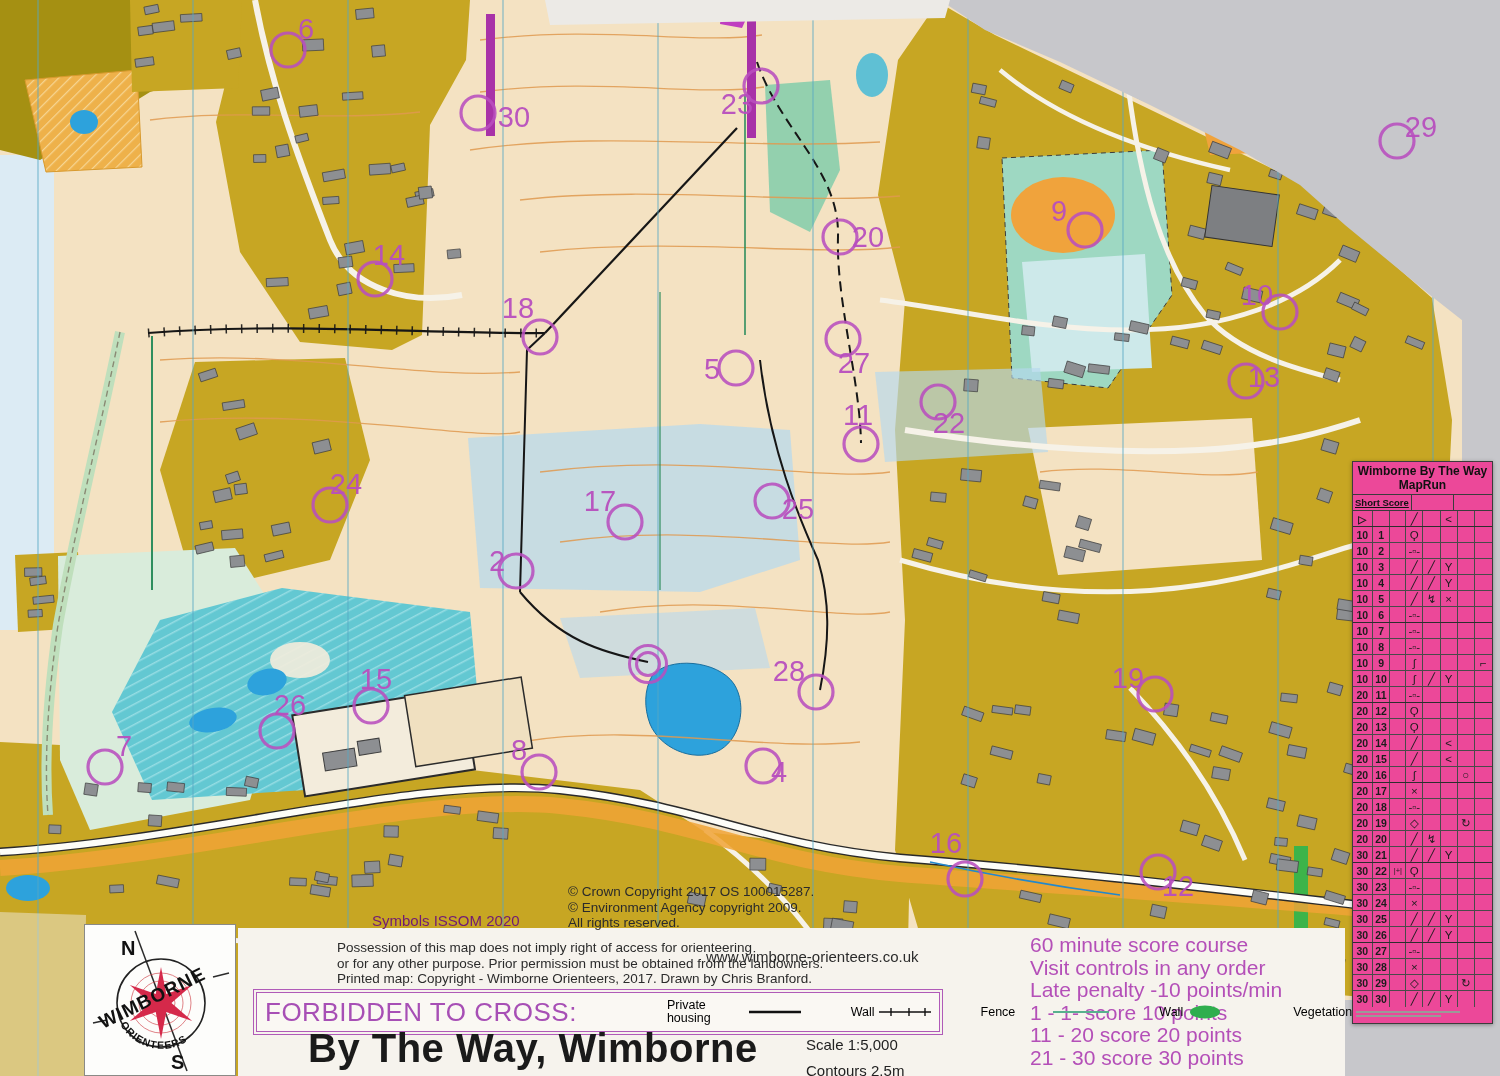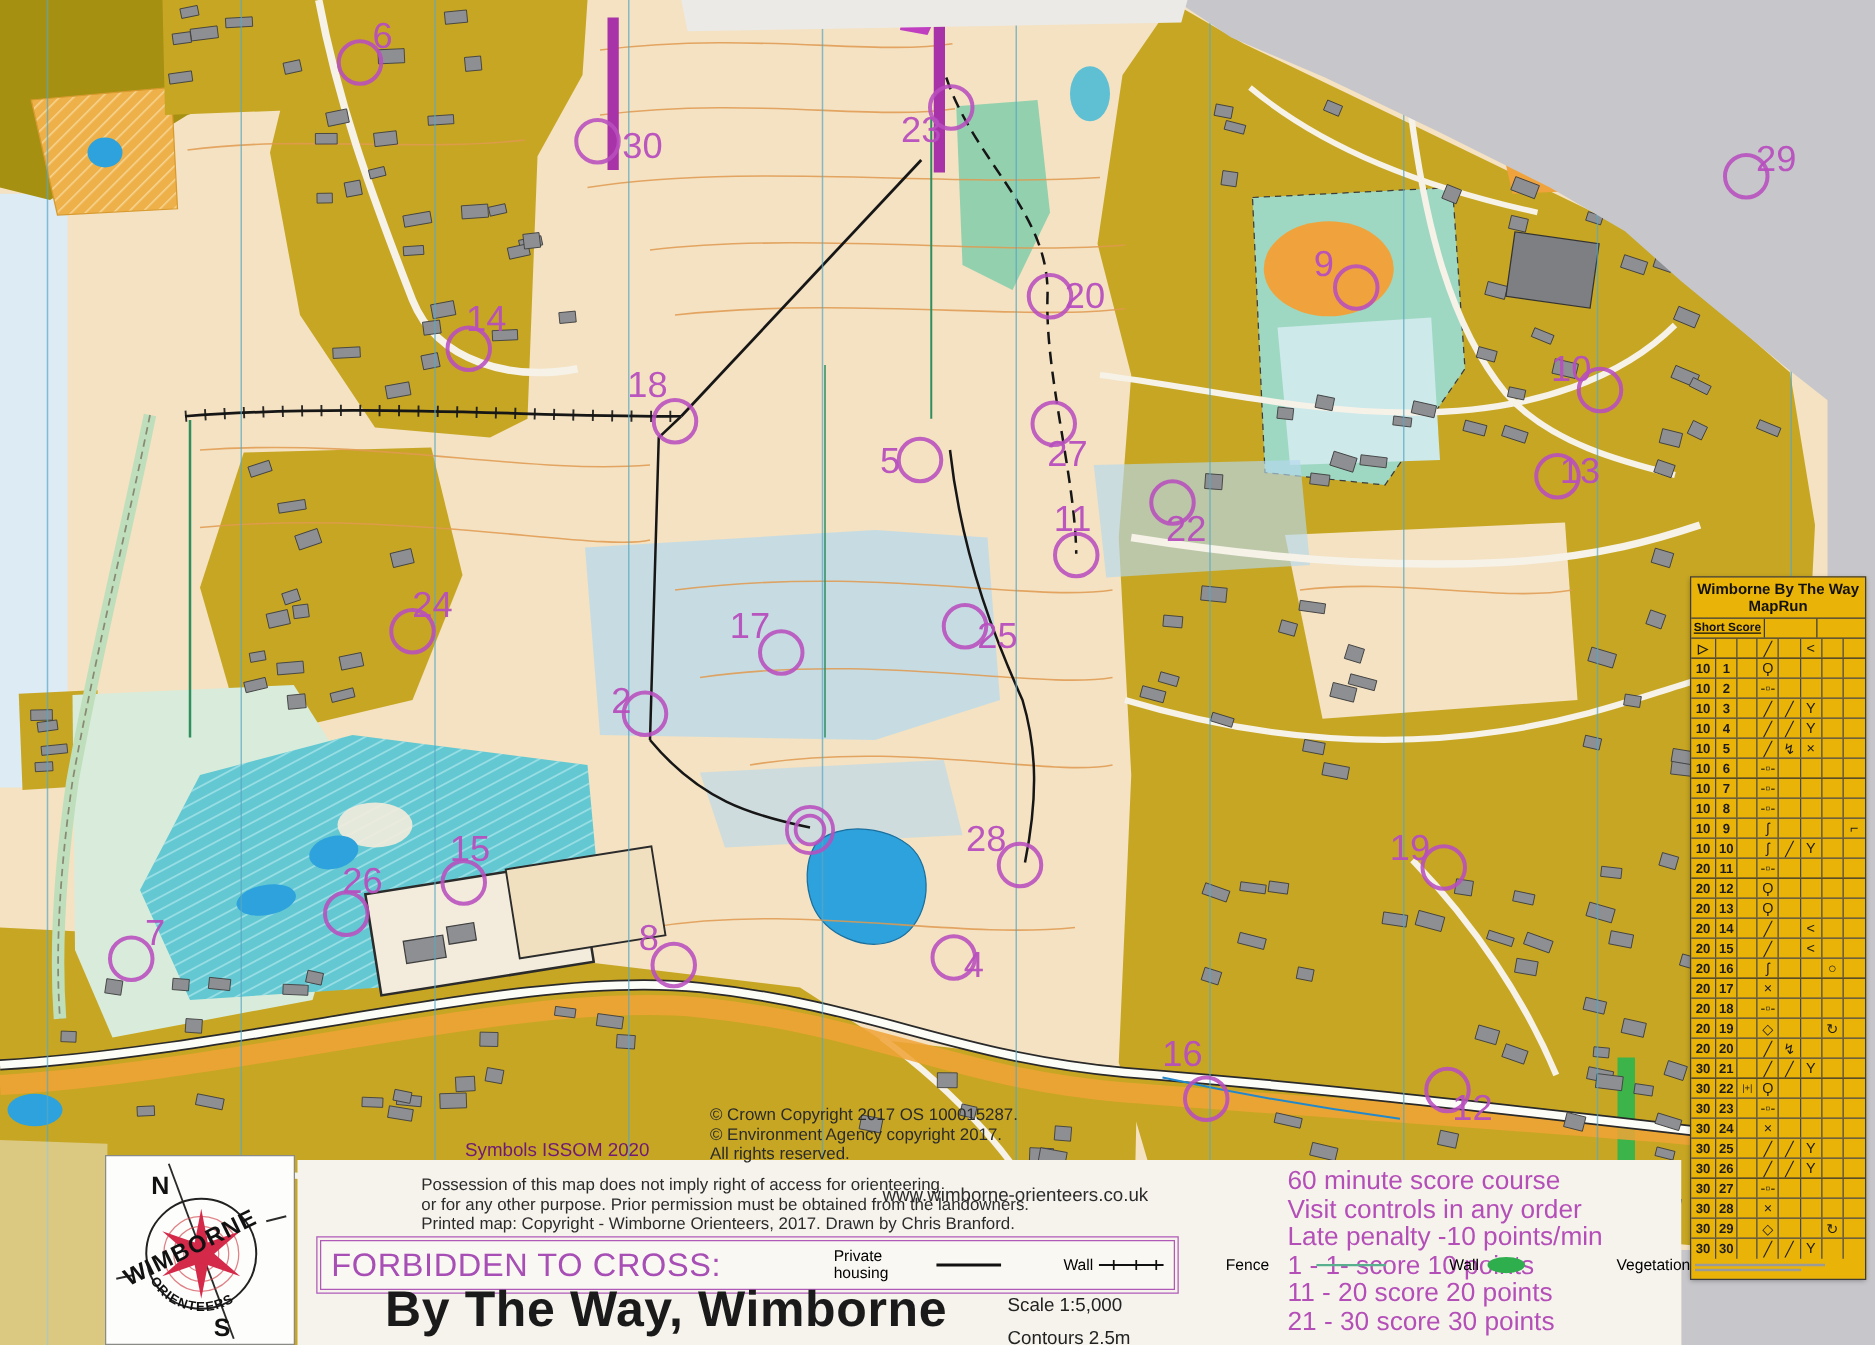--- a/index.html
+++ b/index.html
@@ -17,21 +17,21 @@
   #forbidden-box{left:256px;top:992px;width:684px;height:40px;border:1px solid #b05ab8;outline:1px solid #b05ab8;outline-offset:2px;background:#faf8f3;display:flex;align-items:center;gap:24px;padding:0 8px;box-sizing:border-box;}
   #forbidden-text{color:#a74fb5;font-size:26px;letter-spacing:.5px;white-space:nowrap;}
   .leg-swatch{width:62px;height:17px;background:#c7a623;}
   .leg-label{font-size:12.5px;line-height:13px;color:#000000;margin-left:42px;}
   .leg-col{display:flex;flex-direction:row;gap:4px;margin-left:14px;}
   .leg-row{display:flex;align-items:center;gap:8px;}
   .leg-row svg{display:block;}
   #map-title{left:308px;top:1026px;font-size:40px;font-weight:bold;color:#1a1a1a;letter-spacing:.5px;}
   #scale-block{left:806px;top:1032px;font-size:15px;color:#222;line-height:26px;}
   
-  #sheet{left:1352px;top:461px;width:141px;background:#eab308;border:1.6px solid #3c3c3c;box-sizing:border-box;box-shadow:0 1px 4px rgba(0,0,0,.35);}
+  #sheet{left:1352px;top:461px;width:141px;background:#ec4899;border:1.6px solid #3c3c3c;box-sizing:border-box;box-shadow:0 1px 4px rgba(0,0,0,.35);}
   #sheet-title{font-size:12px;font-weight:bold;text-align:center;line-height:13.5px;padding:3px 0 2px;border-bottom:1.4px solid #3c3c3c;color:#111;}
   #sheet-sub{display:flex;height:15px;border-bottom:1.4px solid #3c3c3c;}
   #sheet-sub .ss1{width:56px;font-size:9.5px;font-weight:bold;display:flex;align-items:center;padding-left:2px;border-right:1px solid #3c3c3c;color:#111;text-decoration:underline;}
   #sheet-sub .ss2{width:41px;border-right:1px solid #3c3c3c;}
   #sheet-sub .ss3{flex:1;}
   .srow{display:flex;height:16px;border-bottom:1px solid #4a4a4a;box-sizing:border-box;}
   .srow.thick{border-bottom:1.8px solid #2e2e2e;}
   .srow:last-child{border-bottom:none;}
   .scell{border-right:1px solid #4a4a4a;box-sizing:border-box;display:flex;align-items:center;justify-content:center;font-size:10.5px;color:#1c1c1c;overflow:hidden;}
   .scell:last-child{border-right:none;}
@@ -433,21 +433,21 @@
         <text x="1178" y="888" fill="#b84fbe" font-size="29" text-anchor="middle" dominant-baseline="middle" opacity="0.95">12</text>
         <circle cx="648" cy="664" r="18.5" fill="none" stroke="#b84fbe" stroke-width="3" opacity="0.88"></circle>
         <circle cx="648" cy="664" r="11.5" fill="none" stroke="#b84fbe" stroke-width="3" opacity="0.88"></circle>
       </g>
   </svg>
 
   <div id="symbols-note" class="abs">Symbols ISSOM 2020</div>
 
   <div id="crown-block" class="abs smallprint">
     <div>© Crown Copyright 2017 OS 100015287.</div>
-    <div>© Environment Agency copyright 2017.</div>
+    <div>© Environment Agency copyright 2009.</div>
     <div>All rights reserved.</div>
   </div>
 
   <div id="possession-block" class="abs smallprint">
     <div>Possession of this map does not imply right of access for orienteering</div>
     <div>or for any other purpose.  Prior permission must be obtained from the landowners.</div>
     <div>Printed map: Copyright - Wimborne Orienteers, 2017. Drawn by Chris Branford.</div>
   </div>
 
   <div id="website" class="abs">www.wimborne-orienteers.co.uk</div>

